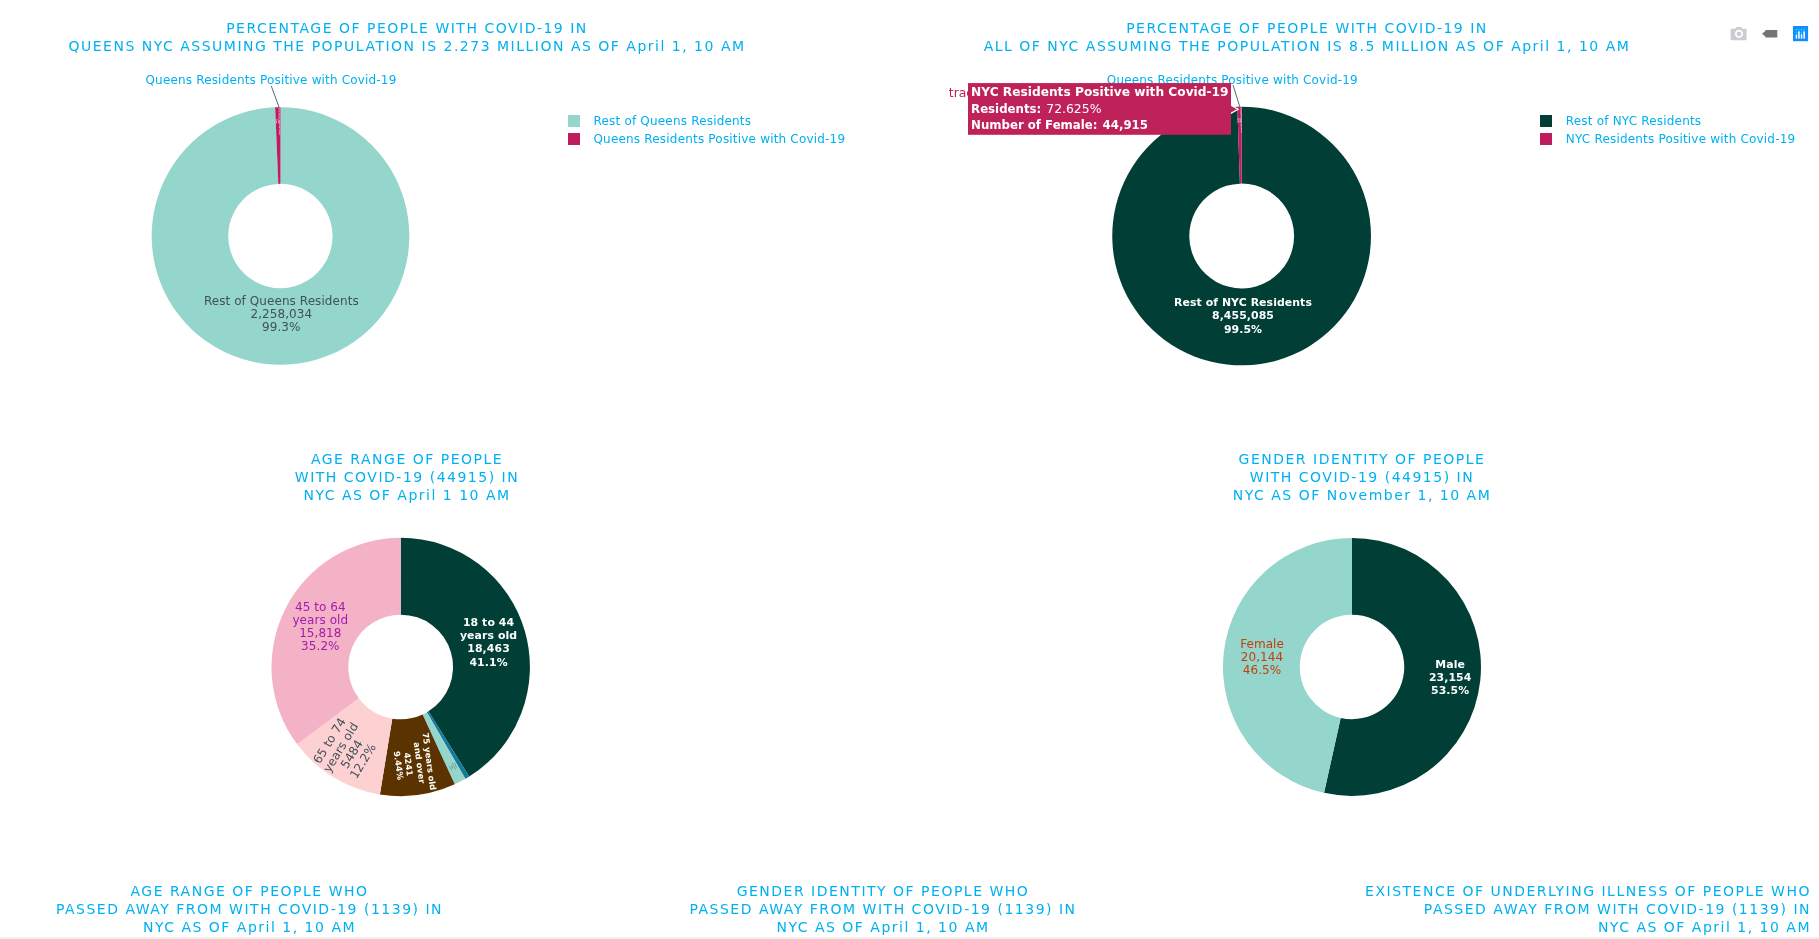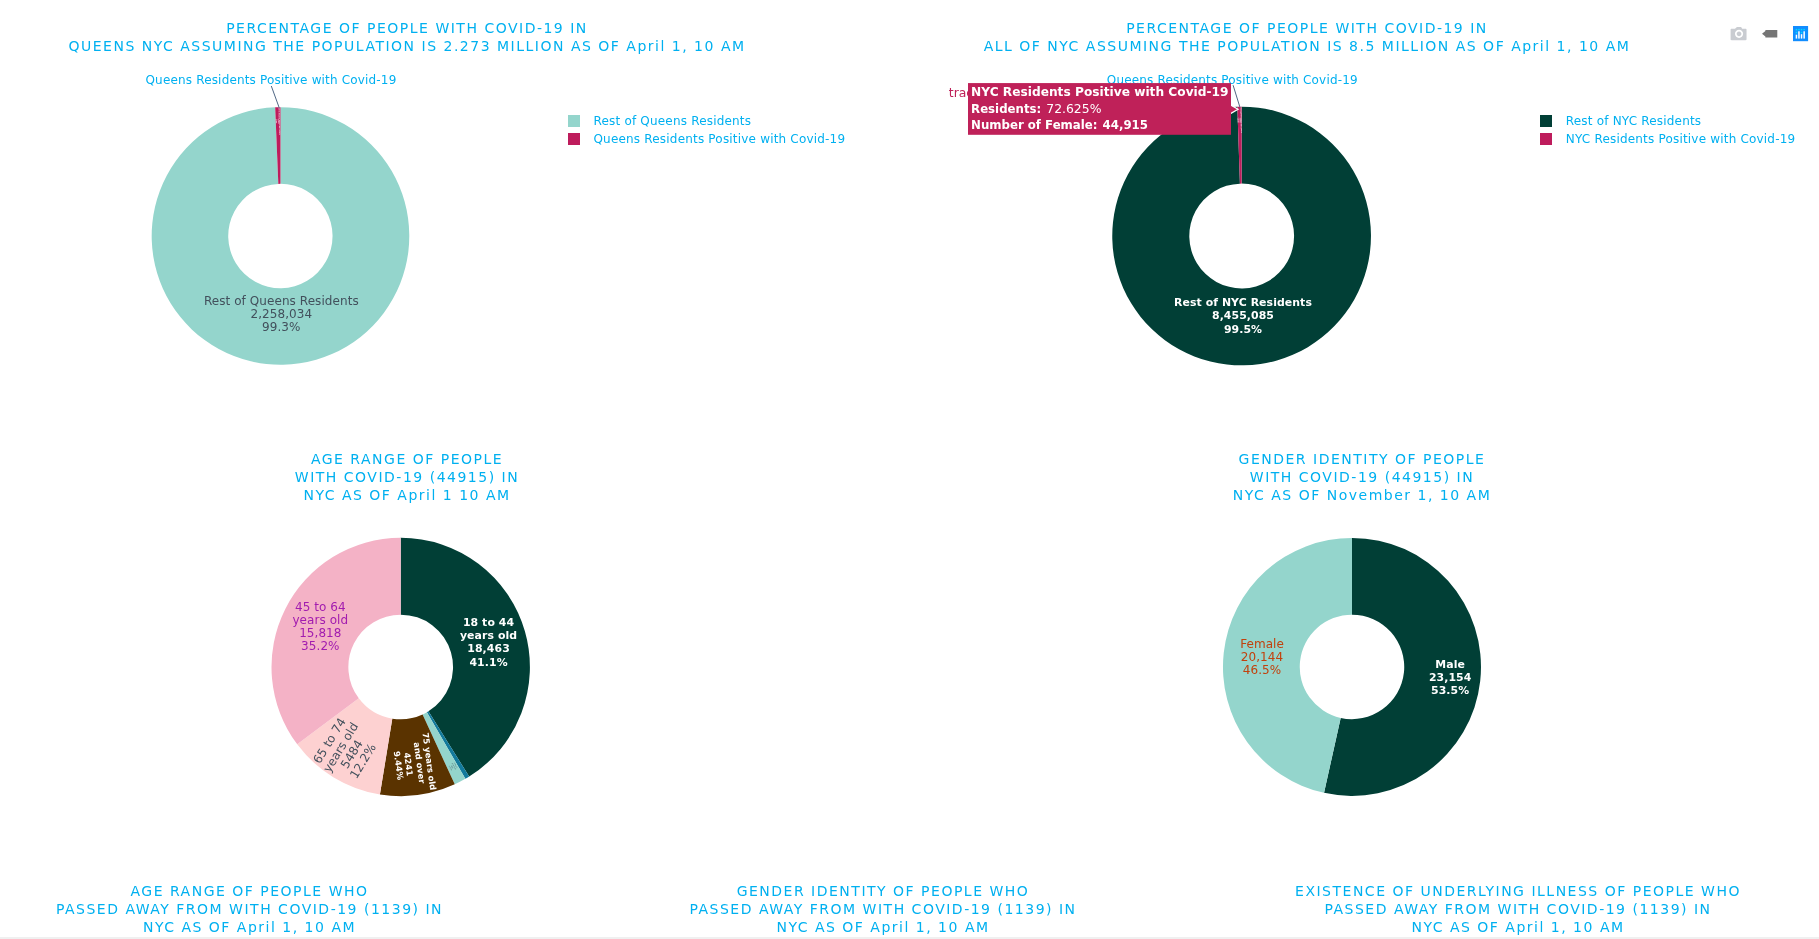--- a/index.html
+++ b/index.html
@@ -136,21 +136,21 @@
 53.5%</div>
     <div class="slice-label" style="color: #c2410c; left: 1240.15px; top: 637.663px;">Female
 20,144
 46.5%</div>
     <div class="ctitle" style="left: -57.5px; top: 881.7px; width: 600px;">AGE RANGE OF PEOPLE WHO
 PASSED AWAY FROM WITH COVID-19 (1139) IN
 NYC AS OF April 1, 10 AM</div>
     <div class="ctitle" style="left: 576px; top: 881.7px; width: 600px;">GENDER IDENTITY OF PEOPLE WHO
 PASSED AWAY FROM WITH COVID-19 (1139) IN
 NYC AS OF April 1, 10 AM</div>
-    <div class="ctitle" style="left: 1211px; top: 881.7px; width: 600px;">EXISTENCE OF UNDERLYING ILLNESS OF PEOPLE WHO
+    <div class="ctitle" style="left: 1211px; top: 881.7px; width: 600px; text-align: right;">EXISTENCE OF UNDERLYING ILLNESS OF PEOPLE WHO
 PASSED AWAY FROM WITH COVID-19 (1139) IN
 NYC AS OF April 1, 10 AM</div>
     <div class="trace-label" style="left: 920.8px; top: 85.2px; color: rgb(191, 33, 89);">trace 0</div>
     <div style="position: absolute; left: 0px; top: 0px; width: 1819px; height: 939px; pointer-events: none;">
       <svg width="1819" height="939">
         <path d="M 968 83.3 L 1231 83.3 L 1231 134.6 L 968 134.6 Z" fill="#bf2159"></path>
         <path d="M 1228 103.5 L 1238 109.3 L 1228 115.1 Z" fill="#bf2159" stroke="#ffffff" stroke-width="1.3"></path>
         <rect x="968" y="83.3" width="263" height="51.3" fill="#bf2159"></rect>
       </svg>
     </div>

